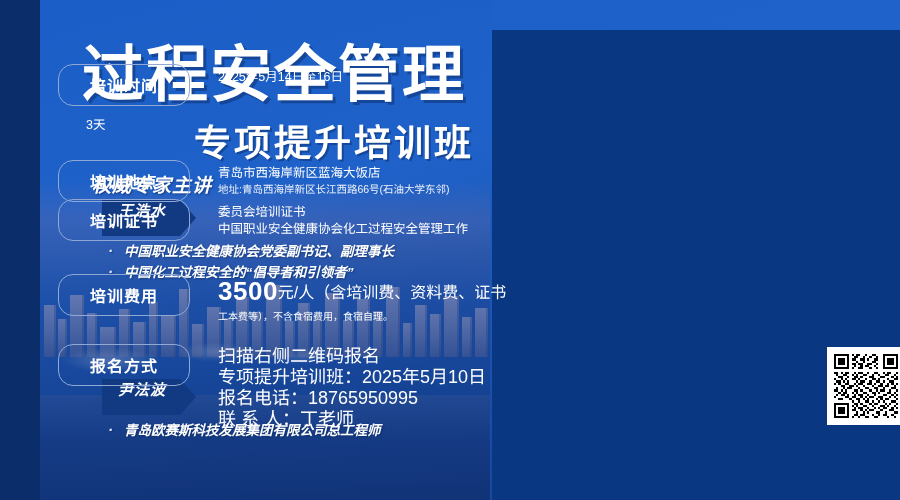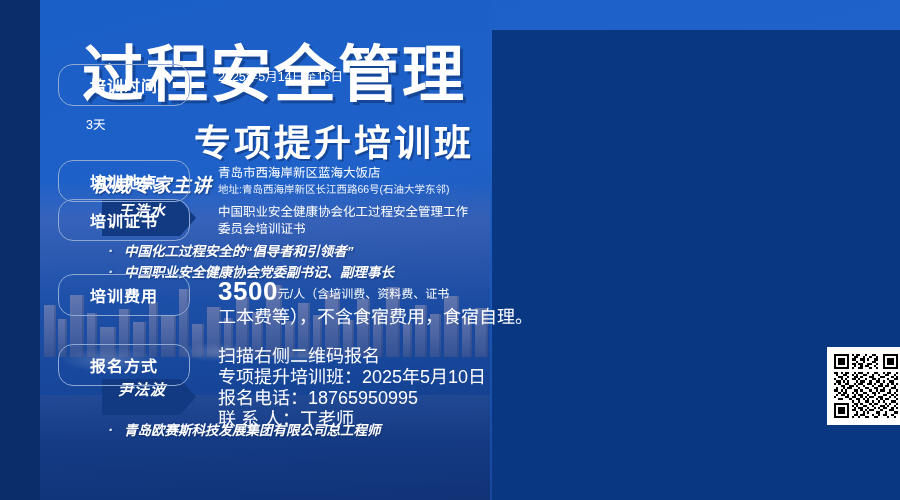--- a/index.html
+++ b/index.html
@@ -215,24 +215,24 @@
     padding-top: 0;
   }
   .fee-amount {
     font-size: 26px;
     font-weight: 700;
     letter-spacing: 0.5px;
     line-height: 34px;
     vertical-align: -2px;
   }
   .fee-text {
-    font-size: 12px;
+    font-size: 16px;
     line-height: 19px;
   }
-  .fee-line2 { font-size: 18px; line-height: 19px; display: block; }
+  .fee-line2 { font-size: 10px; line-height: 19px; display: block; font-family: Liberation Mono, monospace; }
 
   
   .signup-value {
     margin-left: 28px;
     color: #ffffff;
     font-size: 18px;
     line-height: 21px;
     padding-top: 2px;
   }
   .signup-value .line { display: block; white-space: nowrap; }
@@ -290,22 +290,22 @@
   <div class="bg-water"></div>
   <div class="bg-tint"></div>
 
   <div class="title-main">过程安全管理</div>
   <div class="title-sub">专项提升培训班</div>
   <div class="experts-heading">权威专家主讲</div>
 
   <div class="expert" style="top:200px">
     <div class="expert-banner">王浩水</div>
     <ul class="expert-bullets">
+      <li>中国职业安全健康协会党委副书记、副理事长</li>
       <li>中国化工过程安全的“倡导者和引领者”</li>
-      <li>中国职业安全健康协会党委副书记、副理事长</li>
     </ul>
   </div>
 
 
   <div class="expert" style="top:379px">
     <div class="expert-banner">尹法波</div>
     <ul class="expert-bullets">
       <li>青岛欧赛斯科技发展集团有限公司总工程师</li>
     </ul>
   </div>
@@ -325,22 +325,22 @@
     <div class="pill">培训地点</div>
     <div class="value">
       <span class="line">青岛市西海岸新区蓝海大饭店</span>
       <span class="sub">地址:青岛西海岸新区长江西路66号(石油大学东邻)</span>
     </div>
   </div>
 
   <div class="info-row" style="top:199px">
     <div class="pill">培训证书</div>
     <div class="value">
+      <span class="line">委员会培训证书</span>
       <span class="line">中国职业安全健康协会化工过程安全管理工作</span>
-      <span class="line">委员会培训证书</span>
     </div>
   </div>
 
   <div class="info-row" style="top:274px">
     <div class="pill">培训费用</div>
     <div class="fee-value">
       <span class="fee-amount">3500</span><span class="fee-text">元/人（含培训费、资料费、证书</span>
       <span class="fee-line2">工本费等），不含食宿费用，食宿自理。</span>
     </div>
   </div>

